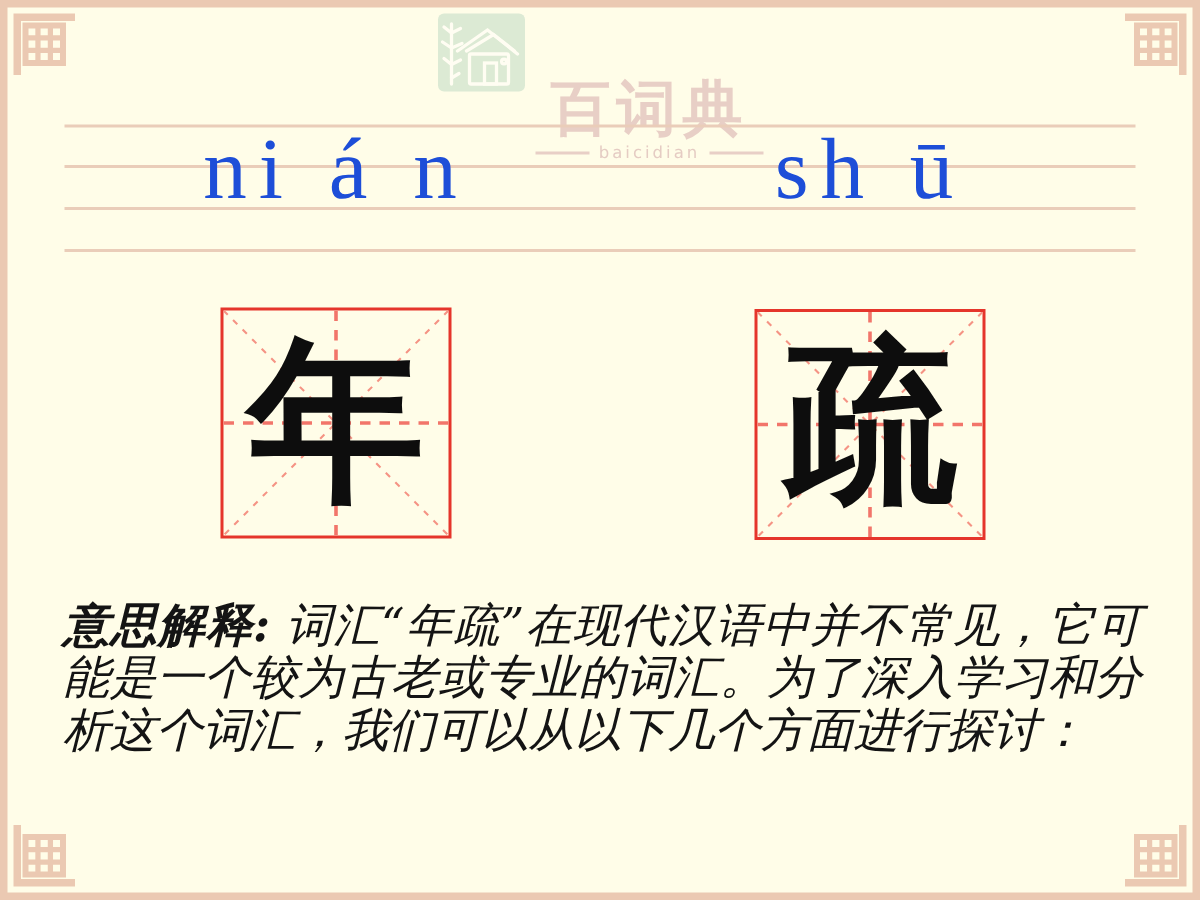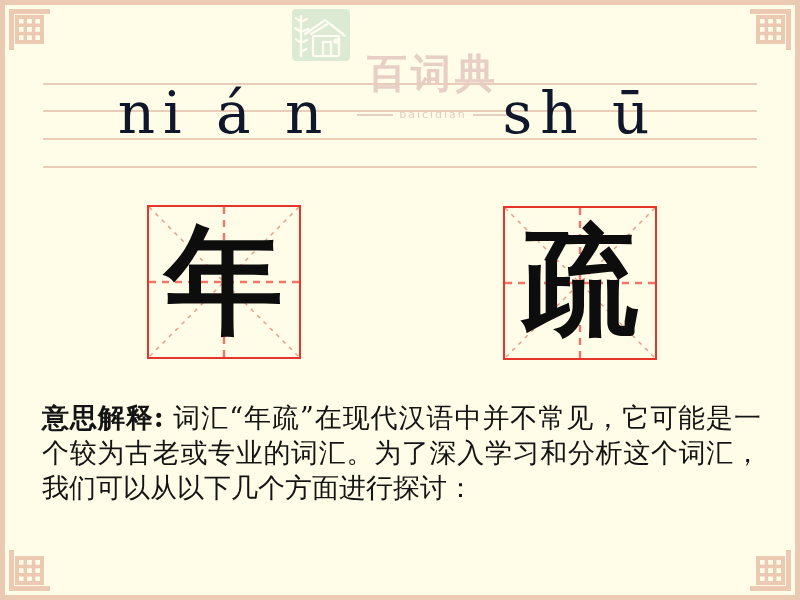--- a/index.html
+++ b/index.html
@@ -32,52 +32,53 @@
   .logo-title{
     font-size:40px;font-weight:bold;letter-spacing:4px;
     color:#E8CFC6;line-height:42px;
     font-family:"DejaVu Serif", serif;
     margin-top:44px;
   }
   .logo-sub{
     display:flex;align-items:center;gap:6px;
     color:#E5CCC3;font-size:11px;letter-spacing:2px;
     font-family:"DejaVu Sans", sans-serif;
-    margin-top:14px;
+    margin-top:1px;
   }
   .logo-dash{width:36px;height:2px;background:#E8CFC6;}
 
   
   .pline{position:absolute;left:43px;width:714px;height:2px;background:#EACDB9;}
   .pinyin{
     position:absolute;
     transform:translateX(-50%);
     font-size:58px;letter-spacing:8px;line-height:58px;
-    color:#0f172a;white-space:nowrap;
+    color:#1d4ed8;white-space:nowrap;font-family:Liberation Serif, serif;
   }
 
   
   .charbox{
     position:absolute;width:150px;height:150px;
     border:2px solid #E5352B;background:transparent;
     box-sizing:content-box;
   }
   .charbox svg{position:absolute;inset:0;}
   .hanzi{
     position:absolute;inset:0;
     display:flex;align-items:center;justify-content:center;
     font-size:118px;font-weight:bold;color:#0d0d0d;
     font-family:"DejaVu Serif", serif;
   }
 
   
   .definition{
     position:absolute;left:42px;top:400px;width:719px;
-    font-size:27px;line-height:35px;color:#141414;
+    font-size:31px;line-height:35px;color:#141414;
     text-align:justify;
+    font-style:italic;
   }
   .definition b{font-weight:bold;}
 </style>
 </head>
 <body>
 
 <div class="frame"></div>
 
 <svg class="corner tl" viewBox="0 0 62 62">
   <g stroke="#EBC9B2" fill="none">

